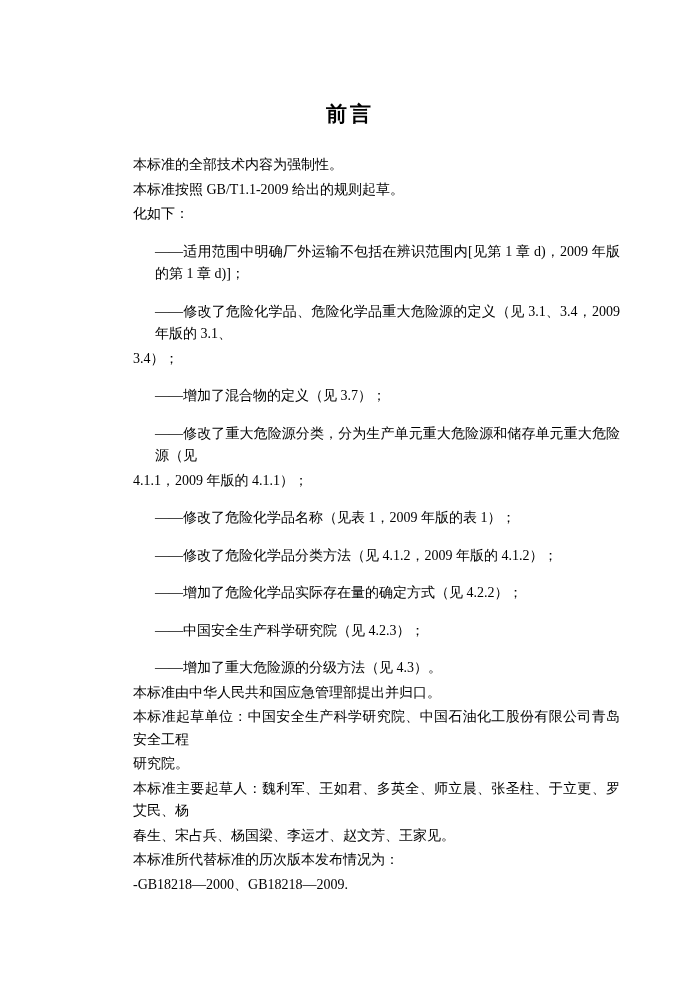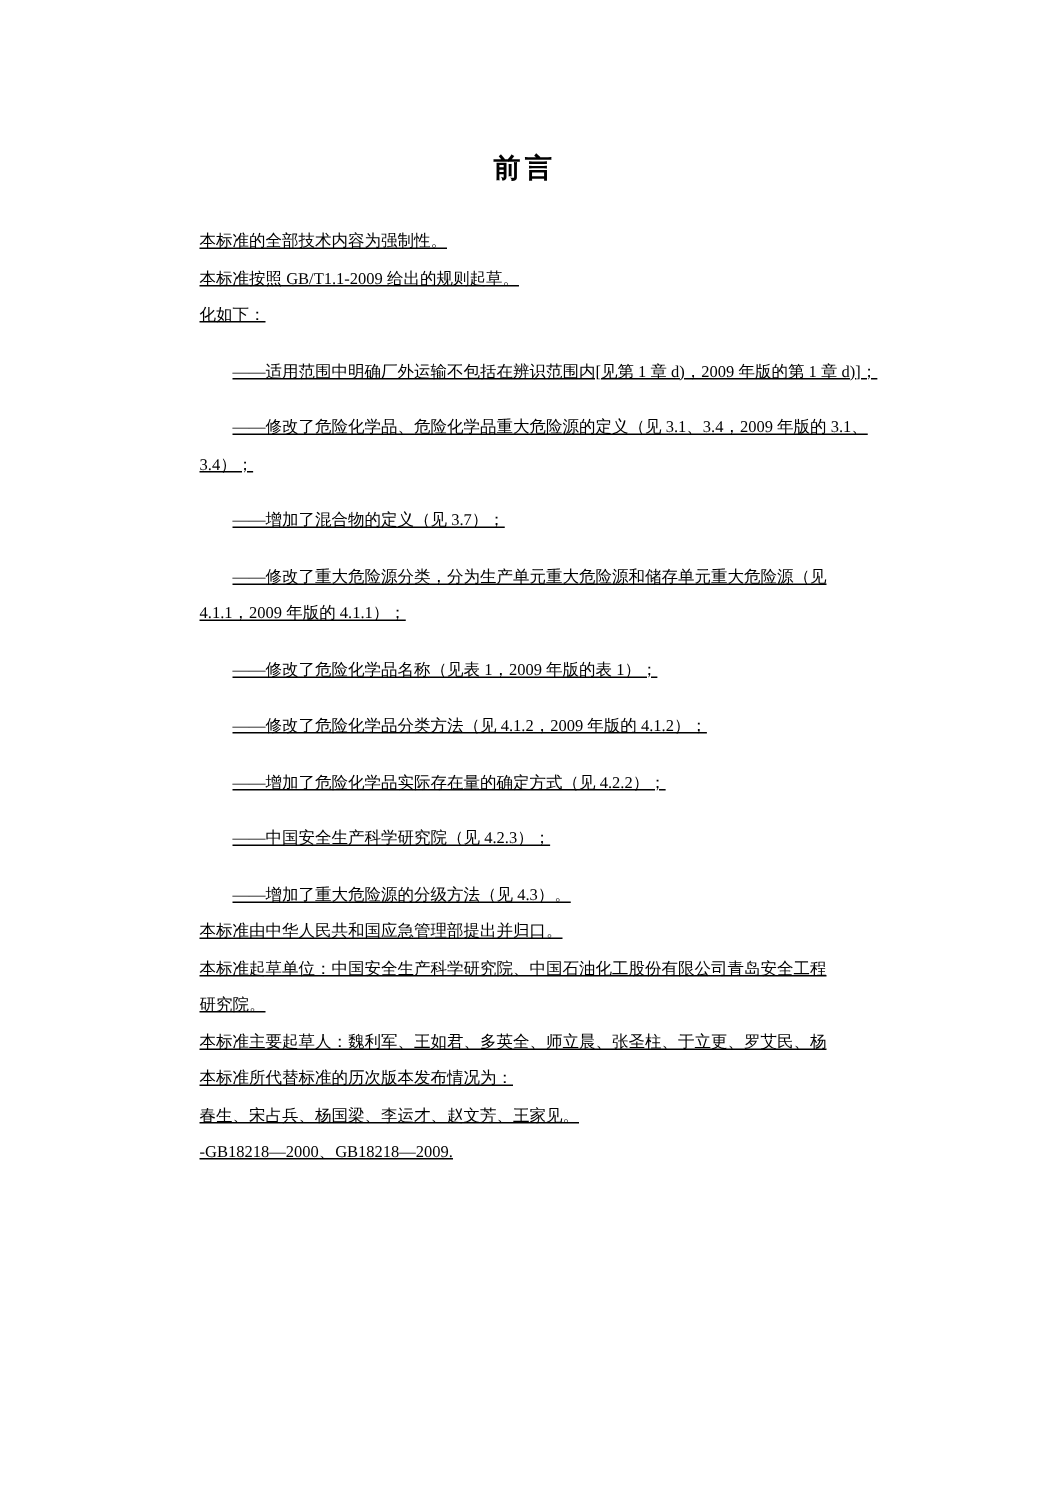--- a/index.html
+++ b/index.html
@@ -16,40 +16,39 @@
   .page {
     position: relative;
     width: 700px;
     height: 990px;
     box-sizing: border-box;
     padding: 0;
     overflow: hidden;
   }
   .title {
     text-align: center;
-    font-size: 18px;
+    font-size: 21px;
     font-weight: bold;
     letter-spacing: 3px;
     margin-top: 100px;
     margin-bottom: 0;
     font-family: "Liberation Serif", "DejaVu Serif", serif;
   }
   .body-block {
     margin-top: 26px;
     padding-left: 133px;
     padding-right: 80px;
   }
   p.para {
     margin: 0 0 2px 0;
-    font-size: 11px;
+    font-size: 14px;
     line-height: 22.5px;
     text-align: justify;
     text-justify: inter-ideograph;
     font-family: "Liberation Serif", "DejaVu Serif", serif;
-    text-decoration: underline;
   }
   p.indent {
     text-indent: 0;
   }
   p.hang {
     text-indent: 0;
     padding-left: 22px;
     margin-top: 15px;
   }
   p.nohang {
@@ -73,17 +72,17 @@
     <p class="para nohang">4.1.1，2009 年版的 4.1.1）；</p>
     <p class="para hang">——修改了危险化学品名称（见表 1，2009 年版的表 1）；</p>
     <p class="para hang">——修改了危险化学品分类方法（见 4.1.2，2009 年版的 4.1.2）；</p>
     <p class="para hang">——增加了危险化学品实际存在量的确定方式（见 4.2.2）；</p>
     <p class="para hang">——中国安全生产科学研究院（见 4.2.3）；</p>
     <p class="para hang">——增加了重大危险源的分级方法（见 4.3）。</p>
     <p class="para indent">本标准由中华人民共和国应急管理部提出并归口。</p>
     <p class="para indent">本标准起草单位：中国安全生产科学研究院、中国石油化工股份有限公司青岛安全工程</p>
     <p class="para nohang">研究院。</p>
     <p class="para indent">本标准主要起草人：魏利军、王如君、多英全、师立晨、张圣柱、于立更、罗艾民、杨</p>
+    <p class="para nohang">春生、宋占兵、杨国梁、李运才、赵文芳、王家见。</p>
     <p class="para indent">本标准所代替标准的历次版本发布情况为：</p>
-    <p class="para nohang">春生、宋占兵、杨国梁、李运才、赵文芳、王家见。</p>
     <p class="para indent">-GB18218—2000、GB18218—2009.</p>
   </div>
 </div>
 
 </body></html>

